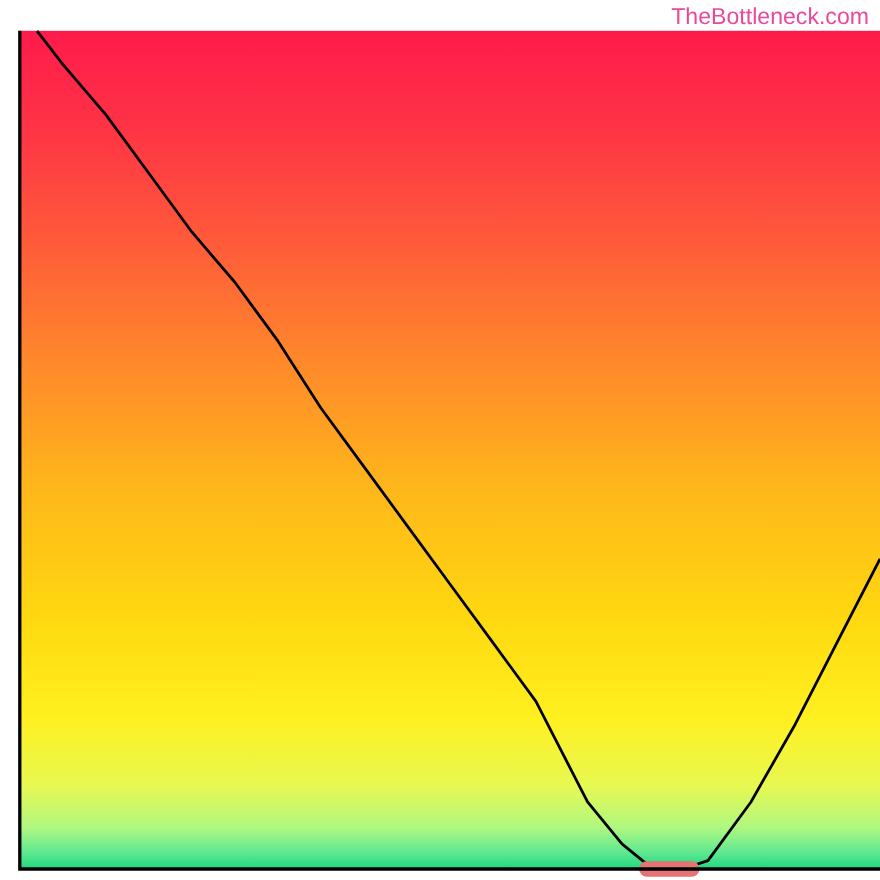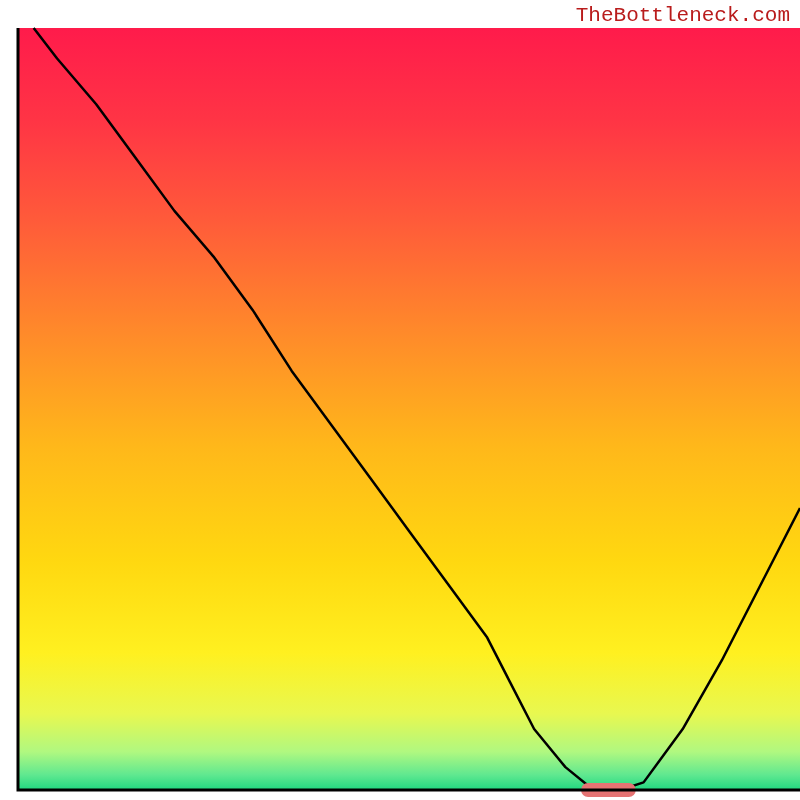--- a/index.html
+++ b/index.html
@@ -13,23 +13,23 @@
   .chart-container {
     position: relative;
     width: 800px;
     height: 800px;
   }
   .watermark {
     position: absolute;
     top: 4px;
     right: 10px;
     font-size: 21px;
-    color: #b91c1c;
+    color: #ec4899;
     z-index: 10;
-    font-family: Liberation Mono, monospace;
+    font-family: Liberation Sans, sans-serif;
   }
   svg {
     display: block;
   }
 </style>
 </head>
 <body>
 
 <div class="chart-container">
   <div class="watermark">TheBottleneck.com</div>

